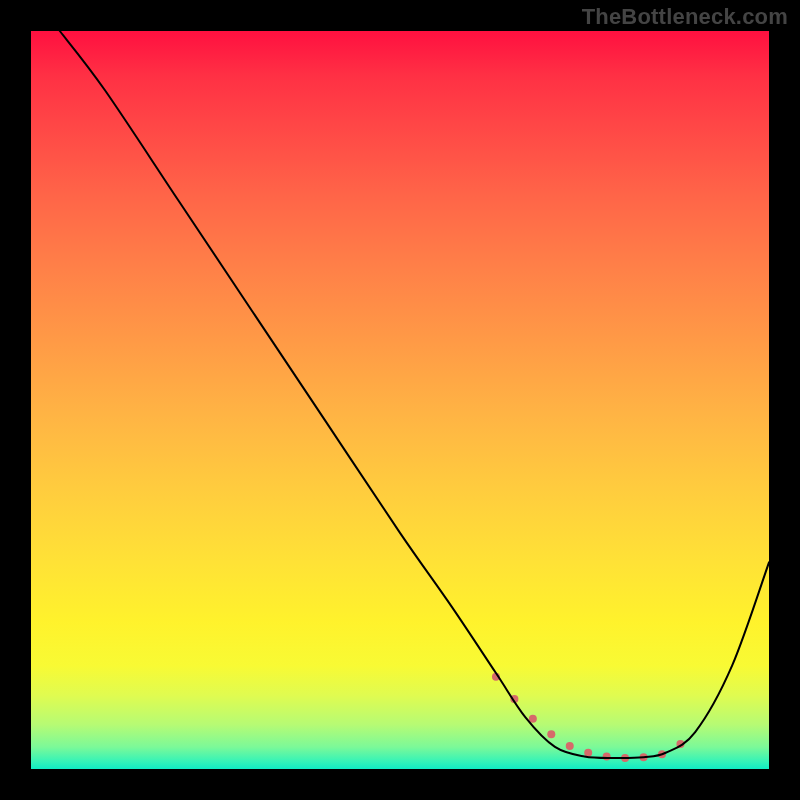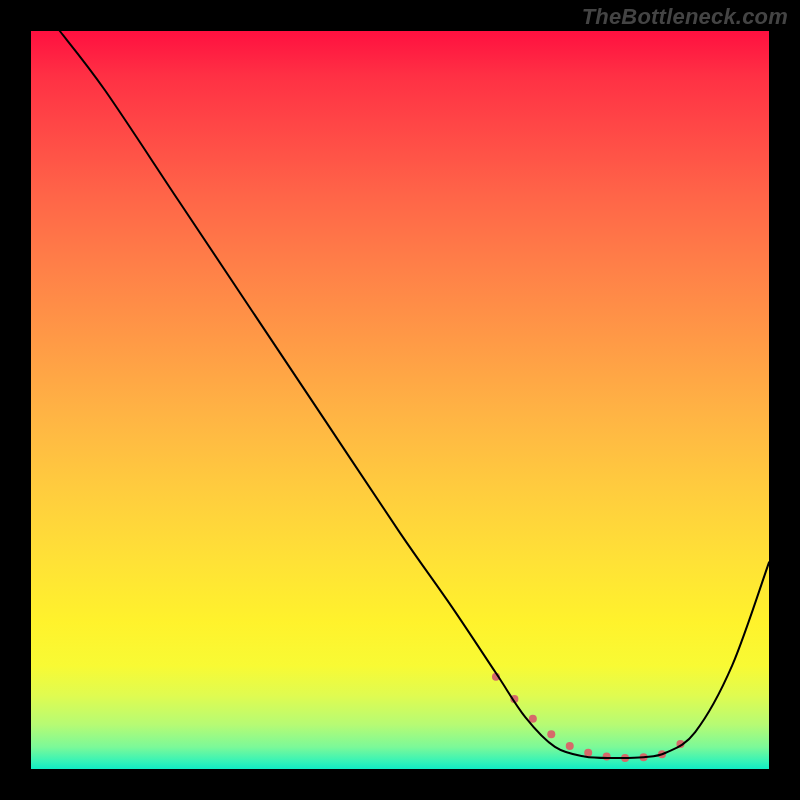--- a/index.html
+++ b/index.html
@@ -47,21 +47,20 @@
   }
   .watermark {
     position: absolute;
     top: 4px;
     right: 12px;
     color: #444;
     font-size: 22px;
     font-weight: 600;
     letter-spacing: 0.2px;
     user-select: none;
-    font-style: italic;
   }
   svg.curve {
     position: absolute;
     left: 0;
     top: 0;
     width: 738px;
     height: 738px;
   }
 </style>
 </head>

